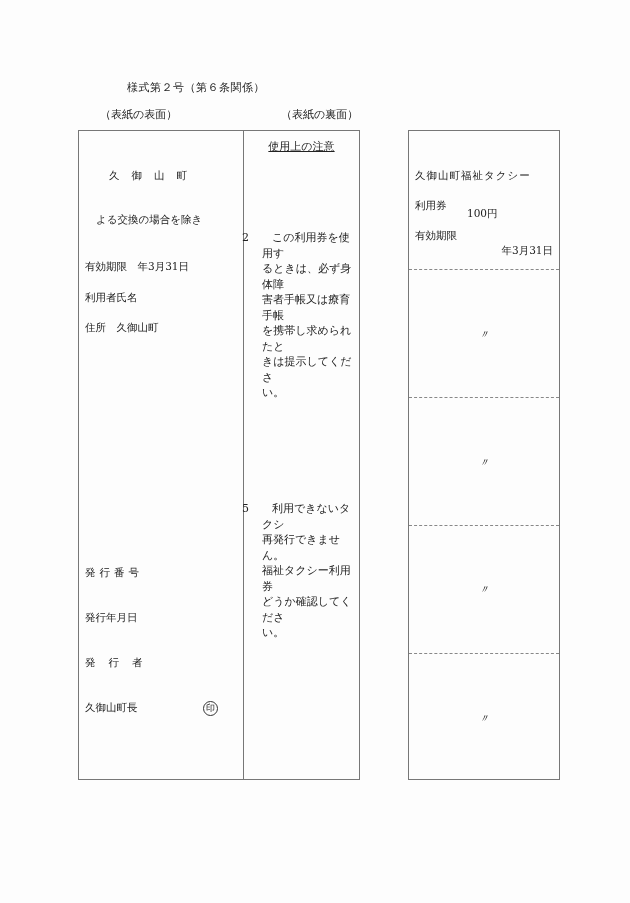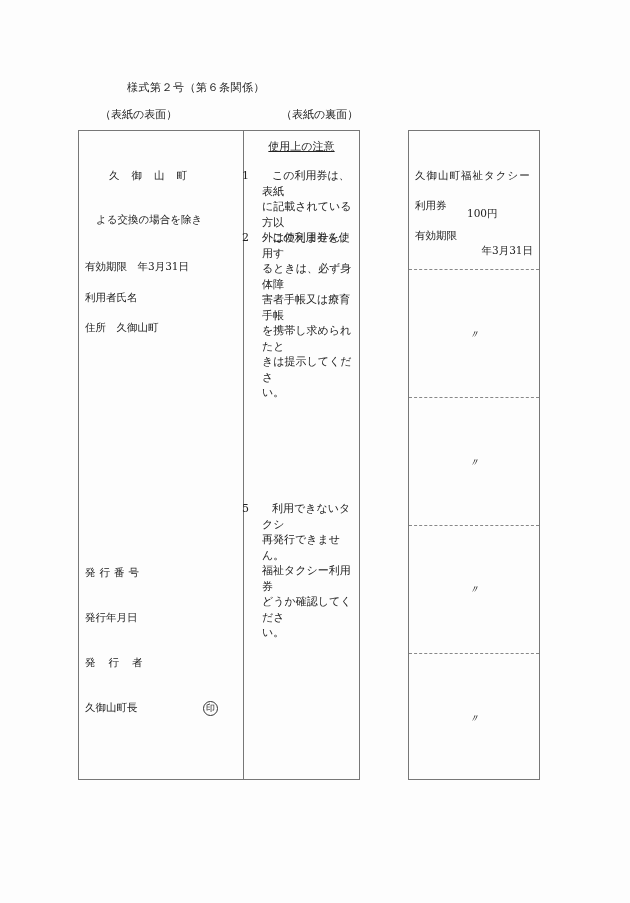--- a/index.html
+++ b/index.html
@@ -6,21 +6,21 @@
   body { width: 630px; height: 903px; position: relative; overflow: hidden;
          font-family: "DejaVu Serif", "Liberation Serif", serif; color: #222; }
   .abs { position: absolute; }
   .form-title { left: 79px; top: 80px; font-size: 11px; letter-spacing: 0.5px; margin-left: 48px; }
   .caption { top: 107px; font-size: 11px; }
   .cap1 { left: 100px; }
   .cap2 { left: 281px; }
   .box { position: absolute; top: 130px; height: 650px; border: 1.5px solid #777; box-sizing: border-box; background: #fdfdfd; }
   .box1 { left: 78px; width: 172px; }
   .box2 { left: 243px; width: 117px; }
-  .box3 { left: 408px; width: 132px; }
+  .box3 { left: 408px; width: 152px; }
   .t { position: absolute; font-size: 10.5px; white-space: nowrap; }
   .spaced { letter-spacing: 12px; }
   .seal { position: absolute; width: 13px; height: 13px; border: 1px solid #333; border-radius: 50%;
           font-size: 9px; line-height: 13px; text-align: center; }
   .notes-title { position: absolute; left: 0; right: 0; top: 8px; text-align: center; font-size: 11px; }
   .notes-title span { text-decoration: underline; }
   .note { position: absolute; left: 8px; right: 6px; font-size: 11px; line-height: 15.5px; }
   .note .num { display: inline-block; width: 20px; }
   .note p { margin: 0; padding-left: 10px; text-indent: -10px; }
   .note p.cont { padding-left: 10px; text-indent: 0; }
@@ -43,25 +43,20 @@
   <div class="t" style="left:6px; top:435px; letter-spacing:4px;">発行番号</div>
   <div class="t" style="left:6px; top:480px;">発行年月日</div>
   <div class="t" style="left:6px; top:525px; letter-spacing:13px;">発行者</div>
   <div class="t" style="left:6px; top:570px;">久御山町長</div>
   <div class="seal" style="left:124px; top:570px;">印</div>
 </div>
 
 <div class="box box2">
   <div class="notes-title"><span>使用上の注意</span></div>
 
-  <div class="note" style="top:37px;">
-    <p><span class="num">1</span><span>この利用券は、表紙</span></p>
-    <p class="cont">に記載されている方以</p>
-    <p class="cont">外は使えません。</p>
-  </div>
 
   <div class="note" style="top:99px;">
     <p><span class="num">2</span><span>この利用券を使用す</span></p>
     <p class="cont">るときは、必ず身体障</p>
     <p class="cont">害者手帳又は療育手帳</p>
     <p class="cont">を携帯し求められたと</p>
     <p class="cont">きは提示してくださ</p>
     <p class="cont">い。</p>
   </div>
 

